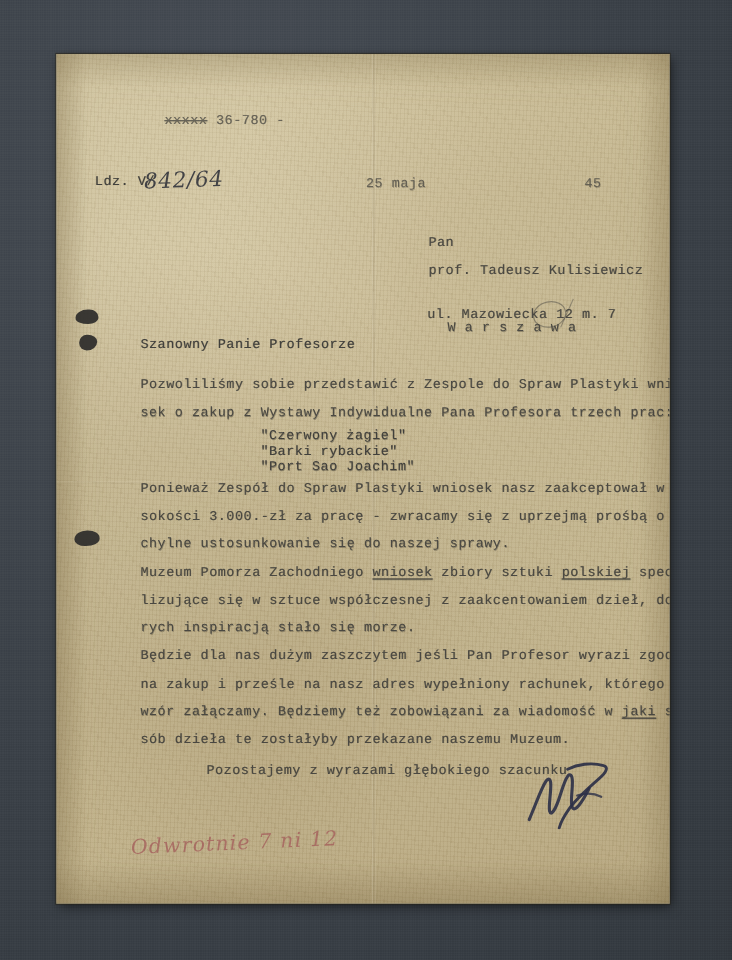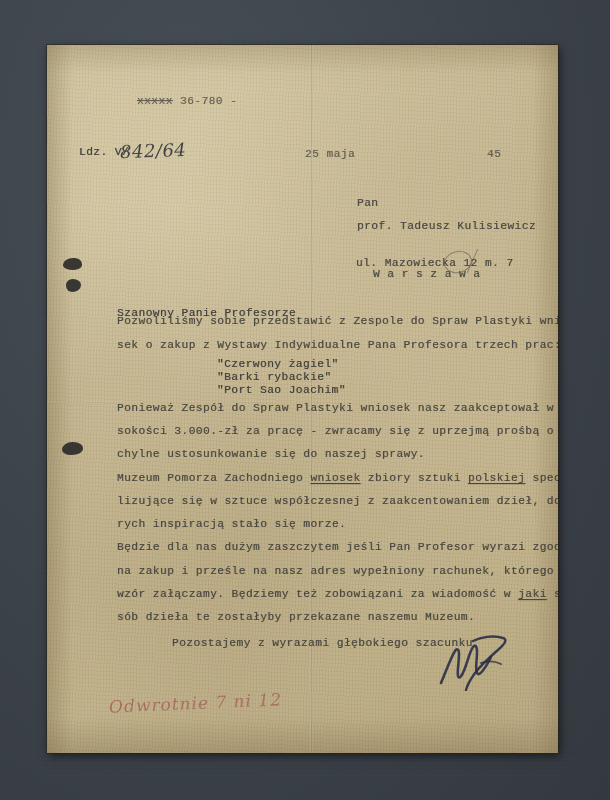--- a/index.html
+++ b/index.html
@@ -178,21 +178,21 @@
   <div class="typed faint" style="left:258px; top:104px;">25 maja</div>
   <div class="typed faint" style="left:440px; top:104px;">45</div>
 
   <div class="typed" style="left:310px; top:153px;">Pan</div>
   <div class="typed" style="left:310px; top:176px;">prof. Tadeusz Kulisiewicz</div>
   <div class="typed" style="left:326px; top:200px;margin-top:24px;">W a r s z a w a</div>
   <div class="typed" style="left:292px; top:213px;margin-left:17px;"><span>ul. Mazowiecka 12 m. </span><span>7</span></div>
   <div id="pencil-circle" style="left:397px; top:206px;"></div>
   <div id="pencil-slash" style="left:425px; top:203px;"></div>
 
-  <div class="typed strong" style="left:70px; top:238px;margin-top:25px;">Szanowny Panie Profesorze</div>
+  <div class="typed strong" style="left:70px; top:238px;">Szanowny Panie Profesorze</div>
 
   <div class="typed" style="left:70px; top:271px;">Pozwoliliśmy sobie przedstawić z Zespole do Spraw Plastyki wnio-</div>
   <div class="typed" style="left:70px; top:295px;">sek o zakup z Wystawy Indywidualne Pana Profesora trzech prac:</div>
 
   <div class="typed strong" style="left:170px; top:314px;">"Czerwony żagiel"</div>
   <div class="typed strong" style="left:170px; top:327px;">"Barki rybackie"</div>
   <div class="typed strong" style="left:170px; top:340px;">"Port Sao Joachim"</div>
 
   <div class="typed" style="left:70px; top:358px;">Ponieważ Zespół do Spraw Plastyki wniosek nasz zaakceptował w wy-</div>
   <div class="typed" style="left:70px; top:381px;">sokości 3.000.-zł za pracę - zwracamy się z uprzejmą prośbą o przy-</div>

